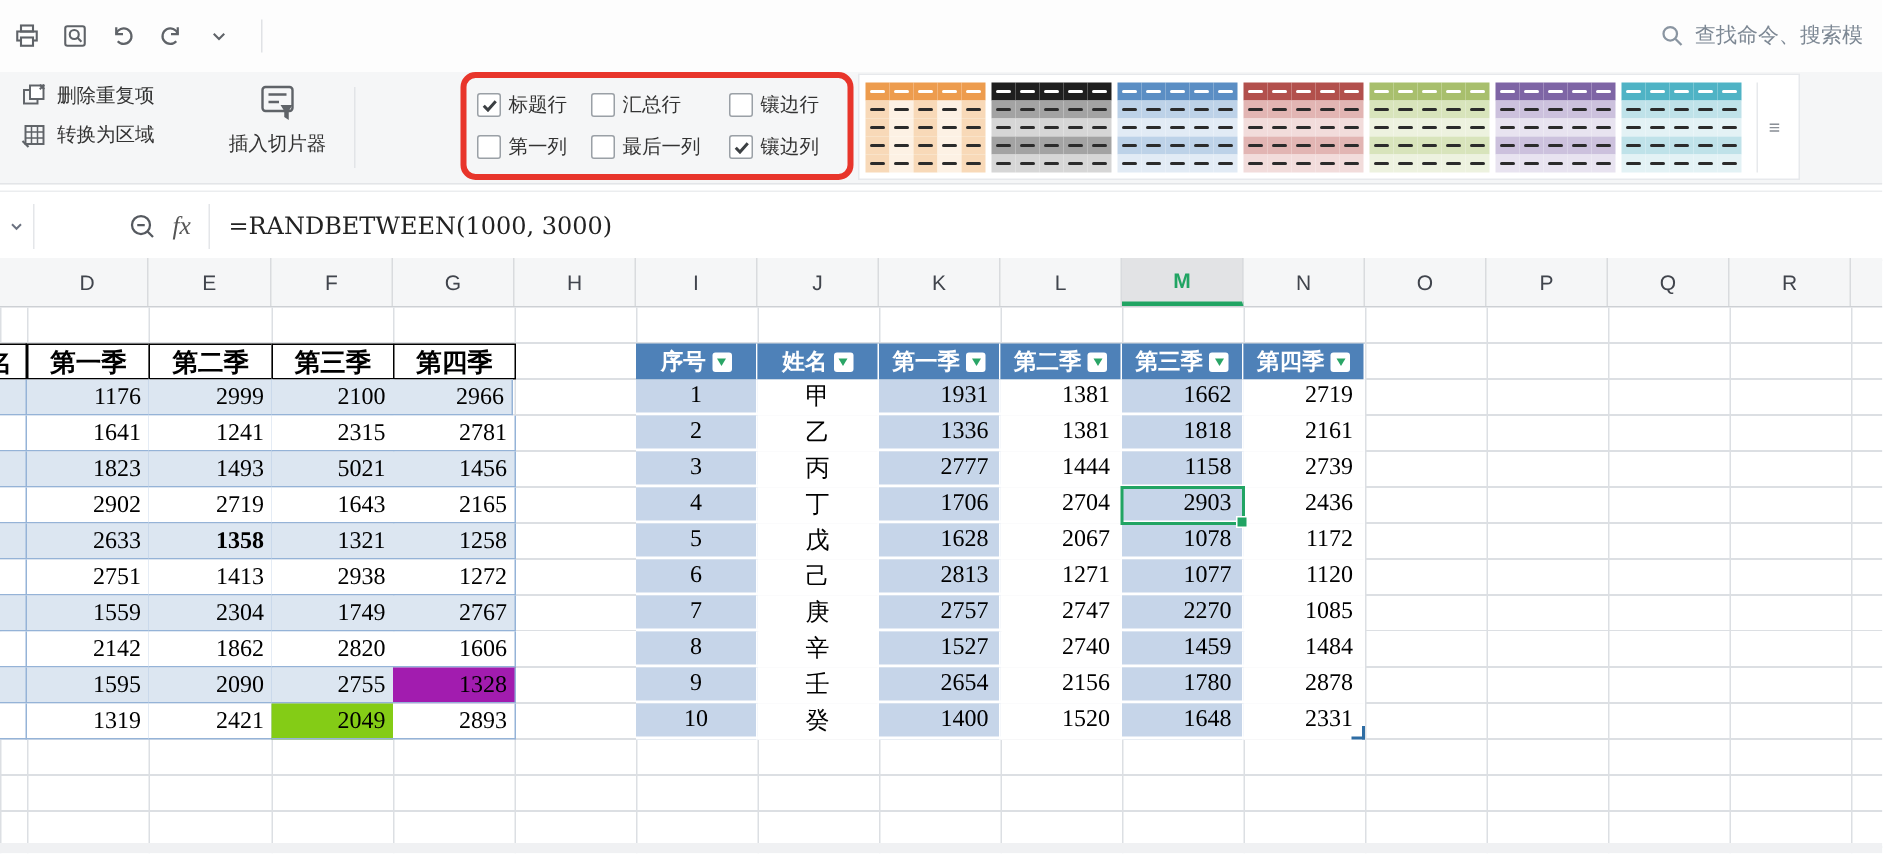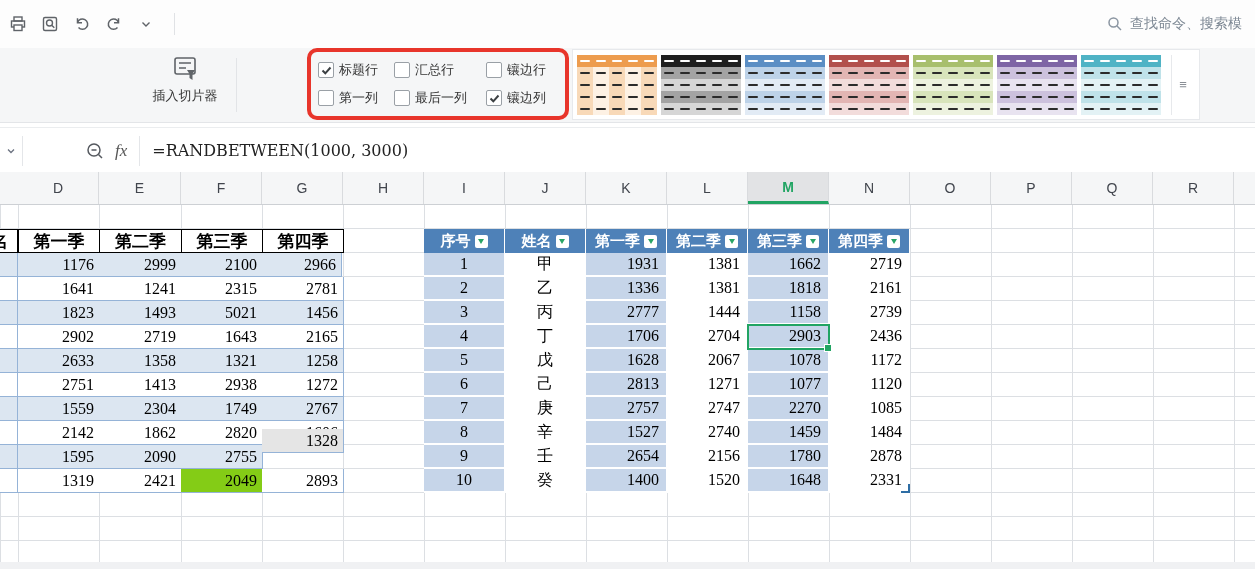--- a/index.html
+++ b/index.html
@@ -130,20 +130,42 @@
         <svg width="16" height="16" viewBox="0 0 16 16">
             <circle cx="6.5" cy="6.5" r="4.5" fill="none" stroke="#8a95a1" stroke-width="1.5"></circle>
             <path d="M10 10 L14 14" stroke="#8a95a1" stroke-width="1.5"></path>
           </svg>
       </span>
       <span>查找命令、搜索模</span>
     </div>
   </div>
 
   <div class="toolbar">
+    <div class="tb-stack">
+      <div class="tb-mini">
+        <span>
+          <svg width="18" height="18" viewBox="0 0 18 18">
+              <rect x="2" y="5" width="9" height="9" fill="none" stroke="#5f6368" stroke-width="1.3"></rect>
+              <rect x="6" y="2" width="9" height="9" fill="#fff" stroke="#5f6368" stroke-width="1.3"></rect>
+              <path d="M12.5 1.5 L15.5 4.5 M15.5 1.5 L12.5 4.5" stroke="#5f6368" stroke-width="1.3"></path>
+            </svg>
+        </span>
+        <span>删除重复项</span>
+      </div>
+      <div class="tb-mini">
+        <span>
+          <svg width="18" height="18" viewBox="0 0 18 18">
+              <rect x="3" y="3" width="12" height="12" fill="none" stroke="#5f6368" stroke-width="1.3"></rect>
+              <path d="M3 7 H15 M7 3 V15 M3 11 H15 M11 3 V15" stroke="#5f6368" stroke-width="1"></path>
+              <path d="M1 13 L5 17" stroke="#5f6368" stroke-width="1.4"></path>
+            </svg>
+        </span>
+        <span>转换为区域</span>
+      </div>
+    </div>
     <div class="tb-big" style="left:140px;top:6px;width:90px;">
       <span>
         <svg width="30" height="30" viewBox="0 0 30 30">
             <rect x="5" y="4" width="20" height="16" rx="2" fill="none" stroke="#5f6368" stroke-width="1.6"></rect>
             <path d="M9 9 H21 M9 14 H16" stroke="#5f6368" stroke-width="1.6"></path>
             <path d="M17 16 L25 16 L22.5 20 L22.5 26 L19.5 24 L19.5 20 Z" fill="#5f6368"></path>
           </svg>
       </span>
       <span>插入切片器</span>
     </div>
@@ -878,21 +900,21 @@
       <div class="lcell ldata" style="left: 99px; top: 72px; width: 83px; height: 24px; background: rgb(220, 230, 241);">1493</div>
       <div class="lcell ldata" style="left: 181px; top: 72px; width: 82px; height: 24px; background: rgb(220, 230, 241);">5021</div>
       <div class="lcell ldata" style="left: 262px; top: 72px; width: 82px; height: 24px; background: rgb(220, 230, 241);">1456</div>
       <div class="lcell ldata" style="left: 0px; top: 96px; width: 18px; height: 24px; background: rgb(255, 255, 255);"></div>
       <div class="lcell ldata" style="left: 18px; top: 96px; width: 82px; height: 24px; background: rgb(255, 255, 255);">2902</div>
       <div class="lcell ldata" style="left: 99px; top: 96px; width: 83px; height: 24px; background: rgb(255, 255, 255);">2719</div>
       <div class="lcell ldata" style="left: 181px; top: 96px; width: 82px; height: 24px; background: rgb(255, 255, 255);">1643</div>
       <div class="lcell ldata" style="left: 262px; top: 96px; width: 82px; height: 24px; background: rgb(255, 255, 255);">2165</div>
       <div class="lcell ldata" style="left: 0px; top: 120px; width: 18px; height: 24px; background: rgb(220, 230, 241);"></div>
       <div class="lcell ldata" style="left: 18px; top: 120px; width: 82px; height: 24px; background: rgb(220, 230, 241);">2633</div>
-      <div class="lcell ldata" style="left: 99px; top: 120px; width: 83px; height: 24px; background: rgb(220, 230, 241);">1358</div>
+      <div class="lcell ldata" style="left: 99px; top: 120px; width: 83px; height: 24px; background: rgb(220, 230, 241); font-weight: bold;">1358</div>
       <div class="lcell ldata" style="left: 181px; top: 120px; width: 82px; height: 24px; background: rgb(220, 230, 241);">1321</div>
       <div class="lcell ldata" style="left: 262px; top: 120px; width: 82px; height: 24px; background: rgb(220, 230, 241);">1258</div>
       <div class="lcell ldata" style="left: 0px; top: 144px; width: 18px; height: 24px; background: rgb(255, 255, 255);"></div>
       <div class="lcell ldata" style="left: 18px; top: 144px; width: 82px; height: 24px; background: rgb(255, 255, 255);">2751</div>
       <div class="lcell ldata" style="left: 99px; top: 144px; width: 83px; height: 24px; background: rgb(255, 255, 255);">1413</div>
       <div class="lcell ldata" style="left: 181px; top: 144px; width: 82px; height: 24px; background: rgb(255, 255, 255);">2938</div>
       <div class="lcell ldata" style="left: 262px; top: 144px; width: 82px; height: 24px; background: rgb(255, 255, 255);">1272</div>
       <div class="lcell ldata" style="left: 0px; top: 168px; width: 18px; height: 24px; background: rgb(220, 230, 241);"></div>
       <div class="lcell ldata" style="left: 18px; top: 168px; width: 82px; height: 24px; background: rgb(220, 230, 241);">1559</div>
       <div class="lcell ldata" style="left: 99px; top: 168px; width: 83px; height: 24px; background: rgb(220, 230, 241);">2304</div>
@@ -900,21 +922,21 @@
       <div class="lcell ldata" style="left: 262px; top: 168px; width: 82px; height: 24px; background: rgb(220, 230, 241);">2767</div>
       <div class="lcell ldata" style="left: 0px; top: 192px; width: 18px; height: 24px; background: rgb(255, 255, 255);"></div>
       <div class="lcell ldata" style="left: 18px; top: 192px; width: 82px; height: 24px; background: rgb(255, 255, 255);">2142</div>
       <div class="lcell ldata" style="left: 99px; top: 192px; width: 83px; height: 24px; background: rgb(255, 255, 255);">1862</div>
       <div class="lcell ldata" style="left: 181px; top: 192px; width: 82px; height: 24px; background: rgb(255, 255, 255);">2820</div>
       <div class="lcell ldata" style="left: 262px; top: 192px; width: 82px; height: 24px; background: rgb(255, 255, 255);">1606</div>
       <div class="lcell ldata" style="left: 0px; top: 216px; width: 18px; height: 24px; background: rgb(220, 230, 241);"></div>
       <div class="lcell ldata" style="left: 18px; top: 216px; width: 82px; height: 24px; background: rgb(220, 230, 241);">1595</div>
       <div class="lcell ldata" style="left: 99px; top: 216px; width: 83px; height: 24px; background: rgb(220, 230, 241);">2090</div>
       <div class="lcell ldata" style="left: 181px; top: 216px; width: 82px; height: 24px; background: rgb(220, 230, 241);">2755</div>
-      <div class="lcell ldata" style="left: 262px; top: 200px; width: 82px; height: 24px; background: #e5e5e5;">1328</div>
+      <div class="lcell ldata" style="left: 262px; top: 216px; width: 82px; height: 24px; background: #a21caf;">1328</div>
       <div class="lcell ldata" style="left: 0px; top: 240px; width: 18px; height: 24px; background: rgb(255, 255, 255);"></div>
       <div class="lcell ldata" style="left: 18px; top: 240px; width: 82px; height: 24px; background: rgb(255, 255, 255);">1319</div>
       <div class="lcell ldata" style="left: 99px; top: 240px; width: 83px; height: 24px; background: rgb(255, 255, 255);">2421</div>
       <div class="lcell ldata" style="left: 181px; top: 240px; width: 82px; height: 24px; background: #84cc16;">2049</div>
       <div class="lcell ldata" style="left: 262px; top: 240px; width: 82px; height: 24px; background: rgb(255, 255, 255);">2893</div>
     </div>
   <div class="rtable">
       <div class="rhead" style="left: 0px; top: 0px; width: 81px; height: 24px;">
         <span>序号</span>
         <span class="filterbtn"></span>

